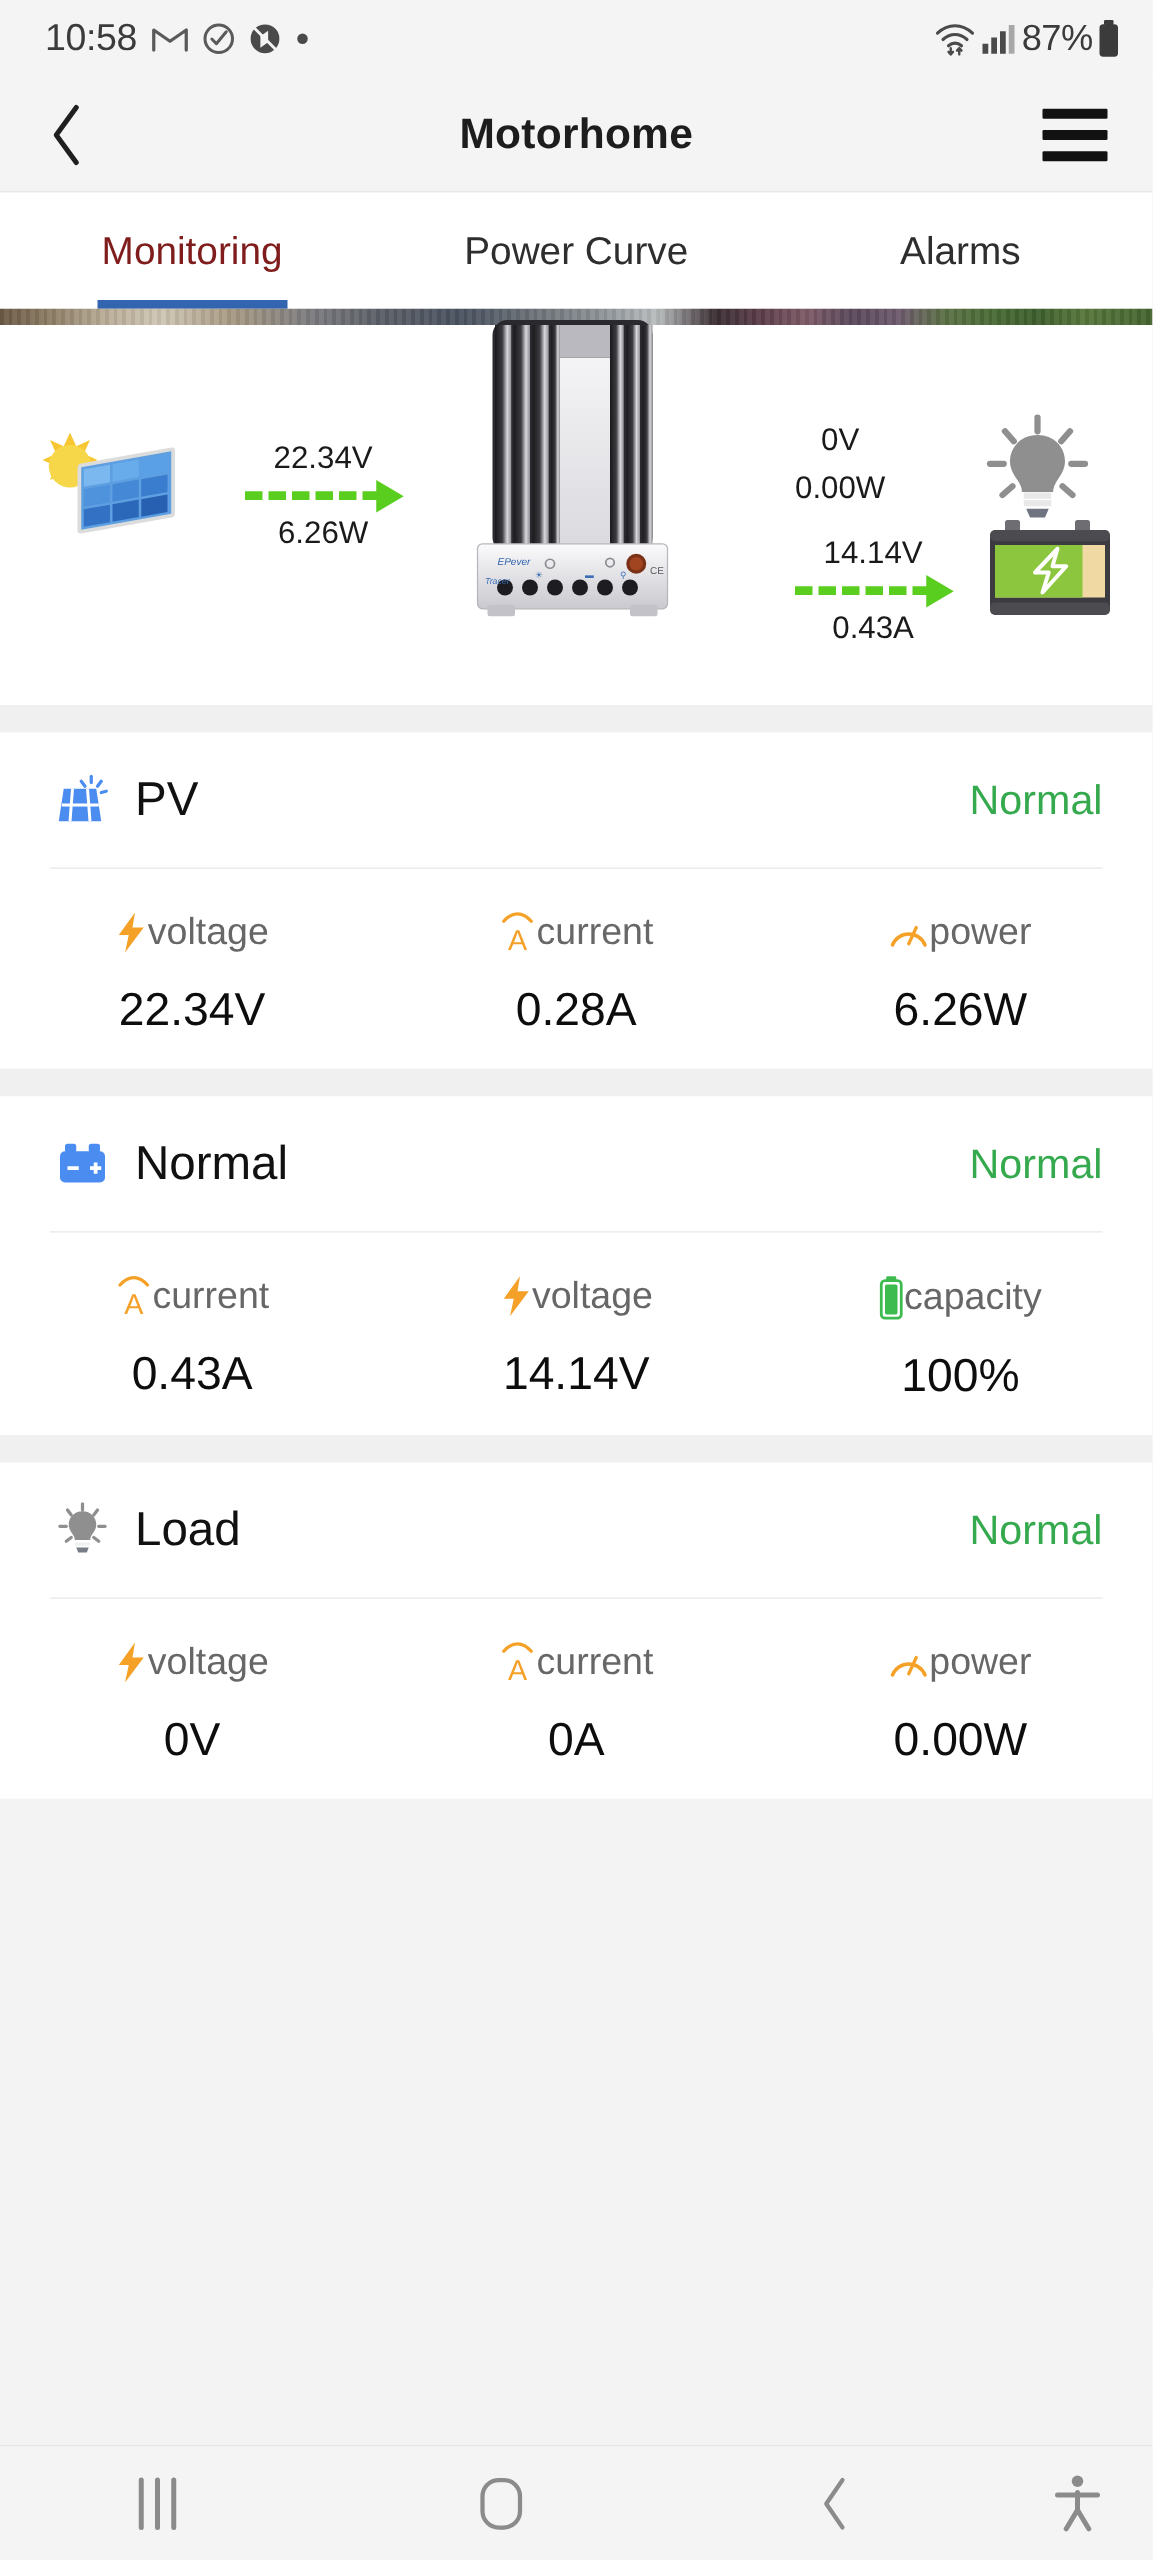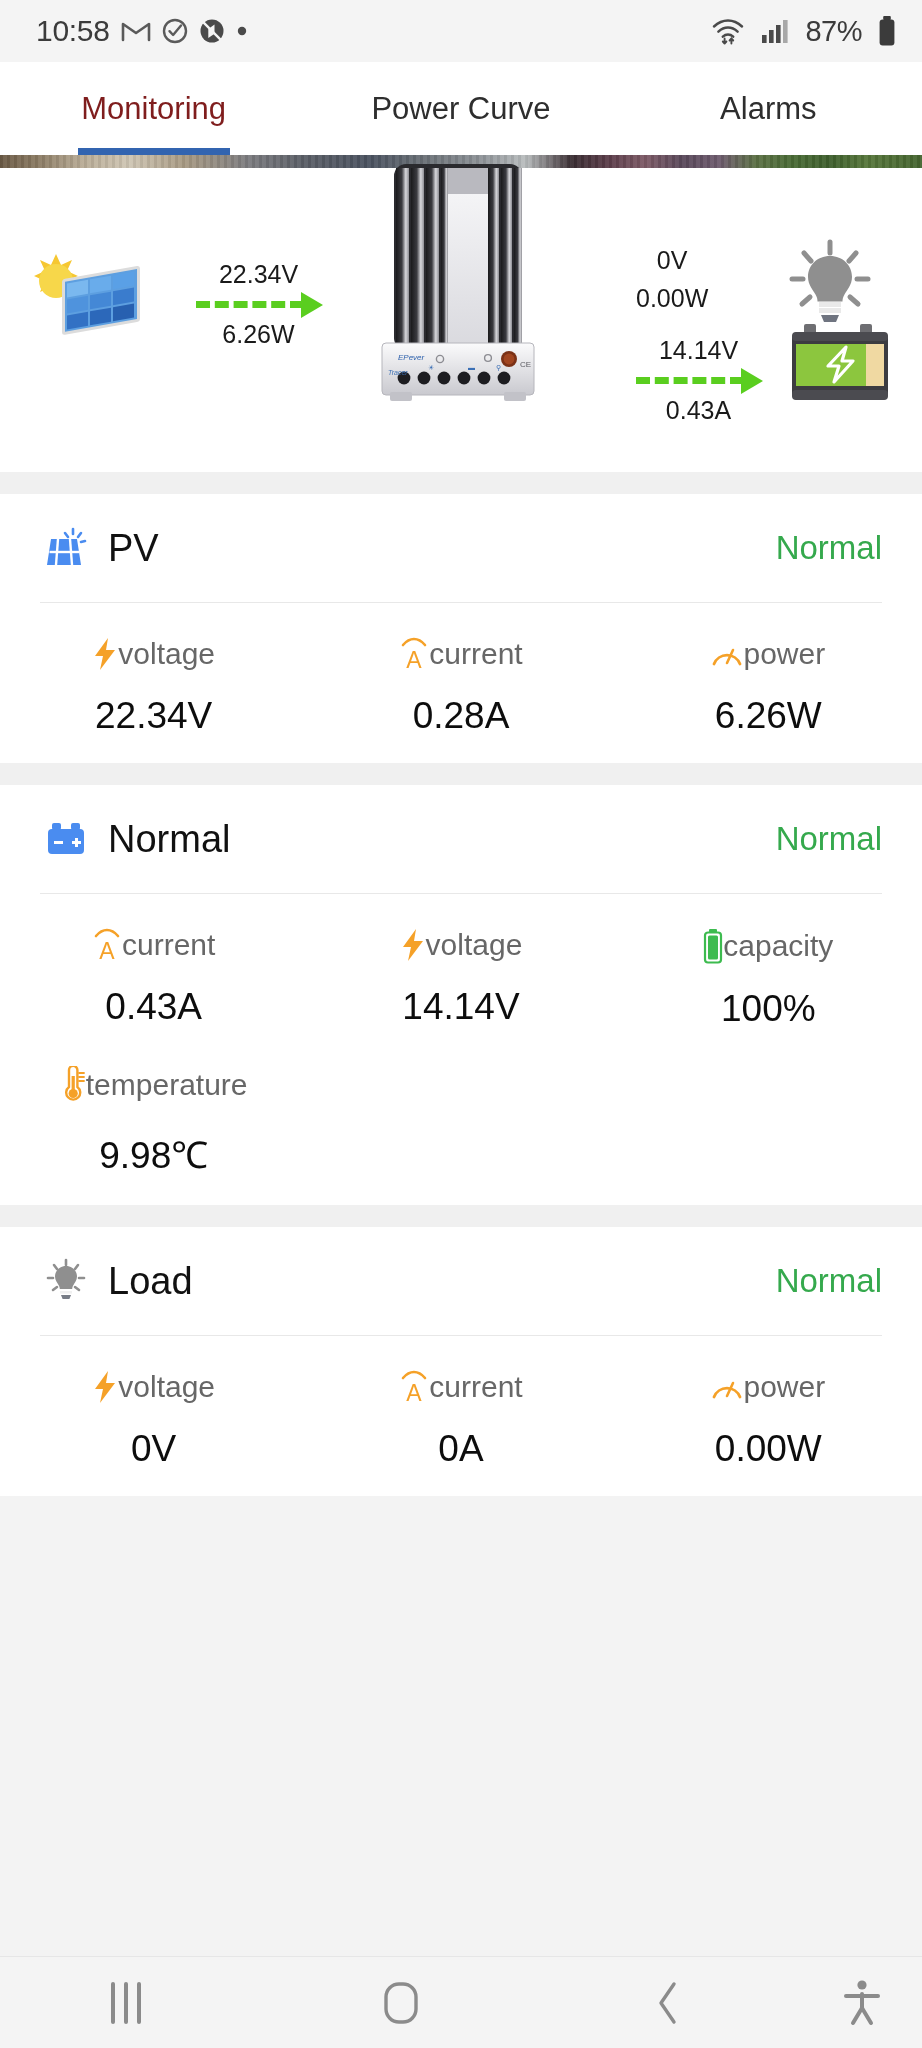--- a/index.html
+++ b/index.html
@@ -13,21 +13,21 @@
   #app { position:relative; width:922px; height:2048px; background:#f3f3f3; }
 
   
   .statusbar {
     height:62px; background:#f4f4f4;
     display:flex; align-items:center; justify-content:space-between;
     padding:0 26px 0 36px;
   }
   .sb-left { display:flex; align-items:center; gap:11px; }
   .sb-time { font-size:30px; color:#3b3b3b; letter-spacing:-0.3px; font-weight:400; }
-  .sb-right { display:flex; align-items:center; gap:16px; }
+  .sb-right { display:flex; align-items:center; gap:4px; }
   .sb-batt-text { font-size:29px; color:#3b3b3b; letter-spacing:-0.5px; }
   .ic { display:block; }
 
   
   .appbar {
     height:92px; background:#f4f4f4;
     display:flex; align-items:center; position:relative;
     border-bottom:1px solid #e2e2e2;
   }
   .back-btn { width:92px; display:flex; align-items:center; justify-content:center; margin-left:8px; }
@@ -167,20 +167,33 @@
         <rect x="22" y="2" width="4.6" height="23" fill="#a8a8a8"></rect>
       </svg>
       <span class="sb-batt-text">87%</span>
       <svg class="ic" width="18" height="30" viewBox="0 0 18 30">
         <rect x="5.2" y="0" width="7.6" height="4" rx="1" fill="#3b3b3b"></rect>
         <rect x="1.6" y="3.4" width="14.8" height="26" rx="3" fill="#3b3b3b"></rect>
       </svg>
     </div>
   </div>
 
+  <div class="appbar">
+    <div class="back-btn">
+      <svg width="30" height="52" viewBox="0 0 30 52">
+        <path d="M22 4L6 26l16 22" fill="none" stroke="#1f1f1f" stroke-width="4" stroke-linecap="round" stroke-linejoin="round"></path>
+      </svg>
+    </div>
+    <div class="app-title">Motorhome</div>
+    <div class="menu-btn">
+      <span></span>
+      <span></span>
+      <span></span>
+    </div>
+  </div>
 
   <div class="tabs">
     <div class="tab active">Monitoring</div>
     <div class="tab">Power Curve</div>
     <div class="tab">Alarms</div>
   </div>
 
   <div class="photostrip"></div>
 
   <div class="diagram">
@@ -434,36 +447,20 @@
           <svg width="20" height="36" viewBox="0 0 20 36">
             <rect x="6" y="1" width="8" height="3.5" rx="1" fill="#3dbb4f"></rect>
             <rect x="2" y="4.5" width="16" height="30" rx="3" fill="none" stroke="#3dbb4f" stroke-width="2.2"></rect>
             <rect x="5" y="7.5" width="10" height="24" rx="1.5" fill="#3dbb4f"></rect>
           </svg>
           <span class="metric-label">capacity</span>
         </div>
         <div class="metric-value">100%</div>
       </div>
 
-      <div class="metric row2">
-        <div class="metric-top">
-          <svg width="26" height="38" viewBox="0 0 26 38">
-            <path d="M9 4a4.2 4.2 0 018.4 0v17a7 7 0 11-8.4 0z" fill="none" stroke="#f5a128" stroke-width="2.4"></path>
-            <circle cx="13.2" cy="27.5" r="4.6" fill="#f5a128"></circle>
-            <rect x="11.6" y="10" width="3.2" height="14" fill="#f5a128"></rect>
-            <g stroke="#f5a128" stroke-width="1.8" stroke-linecap="round">
-              <line x1="19" y1="7" x2="24" y2="7"></line>
-              <line x1="19" y1="11" x2="24" y2="11"></line>
-              <line x1="19" y1="15" x2="24" y2="15"></line>
-            </g>
-          </svg>
-          <span class="metric-label">temperature</span>
-        </div>
-        <div class="metric-value">9.98℃</div>
-      </div>
 
     </div>
   </div>
 
   <div class="gap"></div>
 
   <div class="section">
     <div class="sec-head">
       <div class="sec-icon">
         <svg width="44" height="46" viewBox="0 0 44 46">

